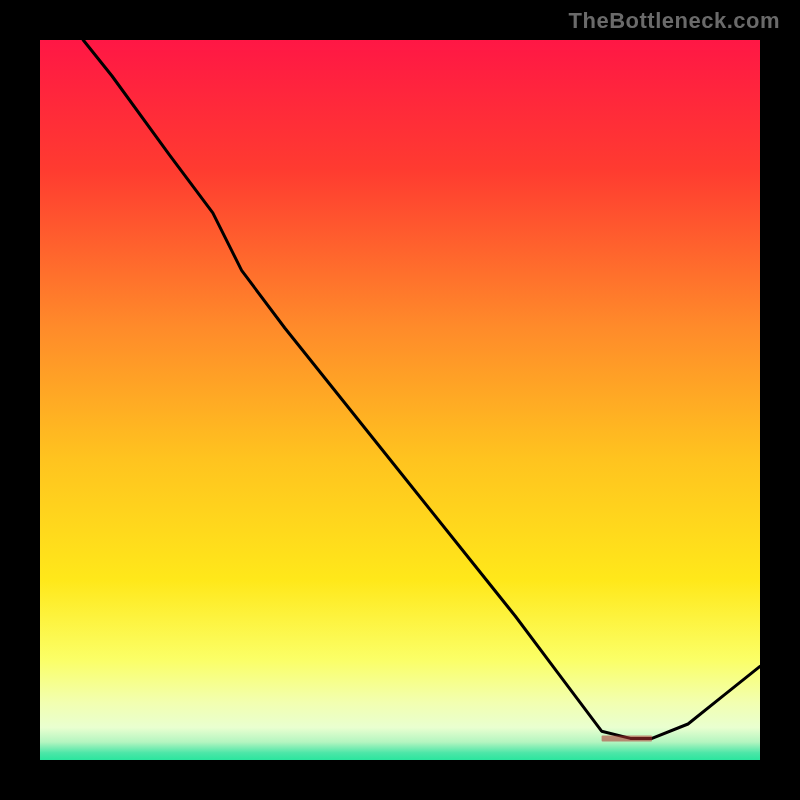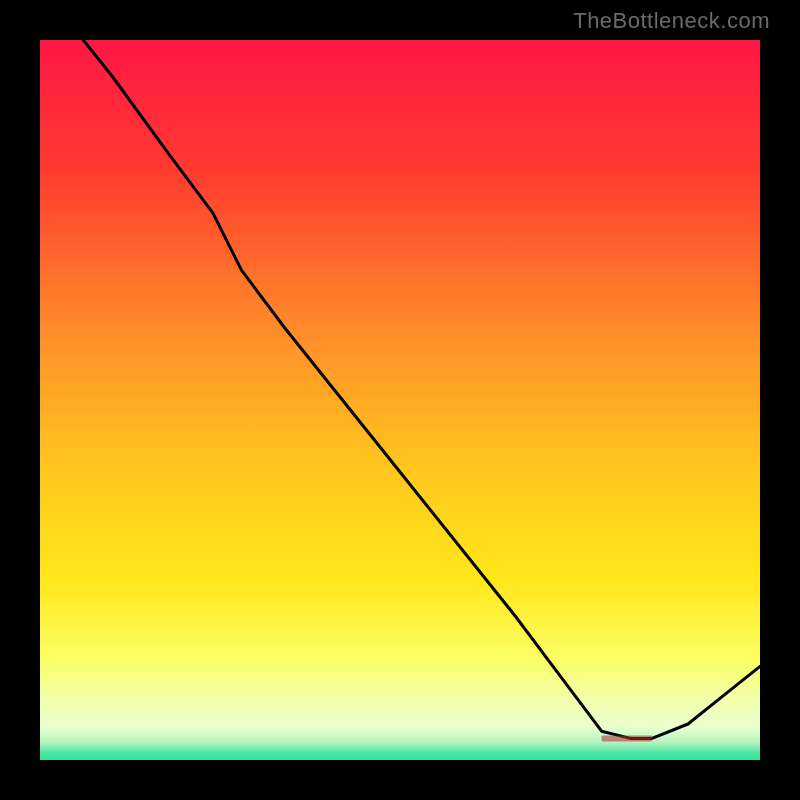--- a/index.html
+++ b/index.html
@@ -13,24 +13,24 @@
   }
   .frame {
     position: relative;
     width: 800px;
     height: 800px;
     background: #000;
   }
   .watermark {
     position: absolute;
     top: 8px;
-    right: 30px;
+    right: 20px;
     color: #6a6a6a;
     font-size: 22px;
-    font-weight: 400;
+    font-weight: 700;
     letter-spacing: 0.5px;
     user-select: none;
   }
   svg {
     display: block;
   }
 </style>
 </head>
 <body>
 

